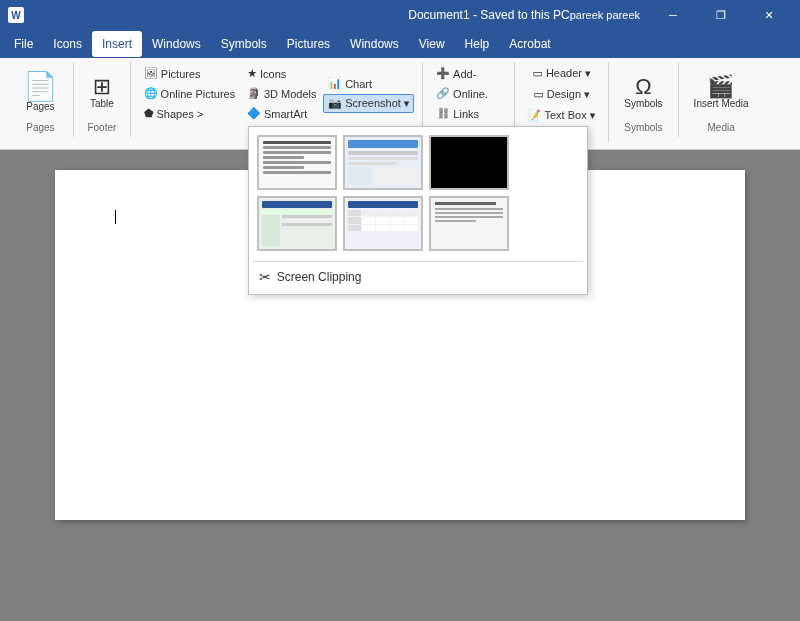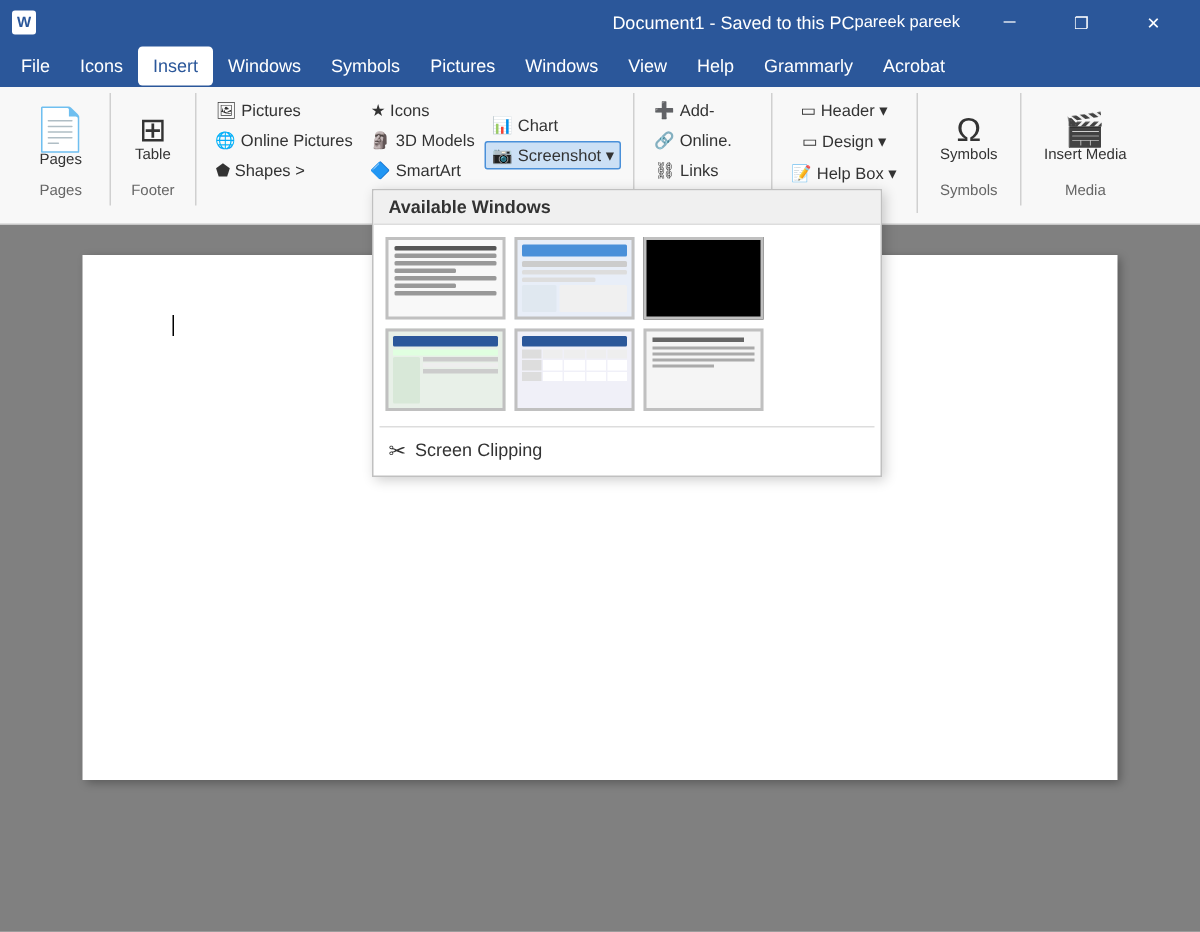--- a/index.html
+++ b/index.html
@@ -207,21 +207,20 @@
 <div class="menu-bar">
   <div class="menu-item">File</div>
   <div class="menu-item">Icons</div>
   <div class="menu-item active">Insert</div>
   <div class="menu-item">Windows</div>
   <div class="menu-item">Symbols</div>
   <div class="menu-item">Pictures</div>
   <div class="menu-item">Windows</div>
   <div class="menu-item">View</div>
   <div class="menu-item">Help</div>
-  <div class="menu-item">Grammarly</div>
   <div class="menu-item">Acrobat</div>
 </div>
 
 <div class="ribbon">
   <div class="ribbon-content">
 
     <div class="ribbon-group">
       <div class="ribbon-buttons">
         <div class="ribbon-large-btn">
           <div class="ribbon-large-btn-icon">📄</div>
@@ -314,21 +313,21 @@
         <div class="ribbon-btn-small">
           <span>▭</span>
           <span>Header ▾</span>
         </div>
         <div class="ribbon-btn-small">
           <span>▭</span>
           <span>Design ▾</span>
         </div>
         <div class="ribbon-btn-small">
           <span>📝</span>
-          <span>Help Box ▾</span>
+          <span>Text Box ▾</span>
         </div>
       </div>
       <div class="ribbon-group-label">Text</div>
     </div>
 
     <div class="ribbon-group">
       <div class="ribbon-buttons">
         <div class="ribbon-large-btn">
           <div class="ribbon-large-btn-icon" style="font-size:22px;">Ω</div>
           <div class="ribbon-btn-label">Symbols</div>
@@ -342,21 +341,20 @@
         <div class="ribbon-large-btn">
           <div class="ribbon-large-btn-icon" style="font-size:22px;">🎬</div>
           <div class="ribbon-btn-label">Insert Media</div>
         </div>
       </div>
       <div class="ribbon-group-label">Media</div>
     </div>
   </div>
 
   <div class="dropdown-popup">
-    <div class="dropdown-title">Available Windows</div>
     <div class="dropdown-thumbnails">
 
       <div class="thumbnail thumb-1">
         <div class="thumb-lines">
           <div class="thumb-line thumb-line-dark"></div>
           <div class="thumb-line"></div>
           <div class="thumb-line"></div>
           <div class="thumb-line thumb-line-short"></div>
           <div class="thumb-line"></div>
           <div class="thumb-line thumb-line-short"></div>

